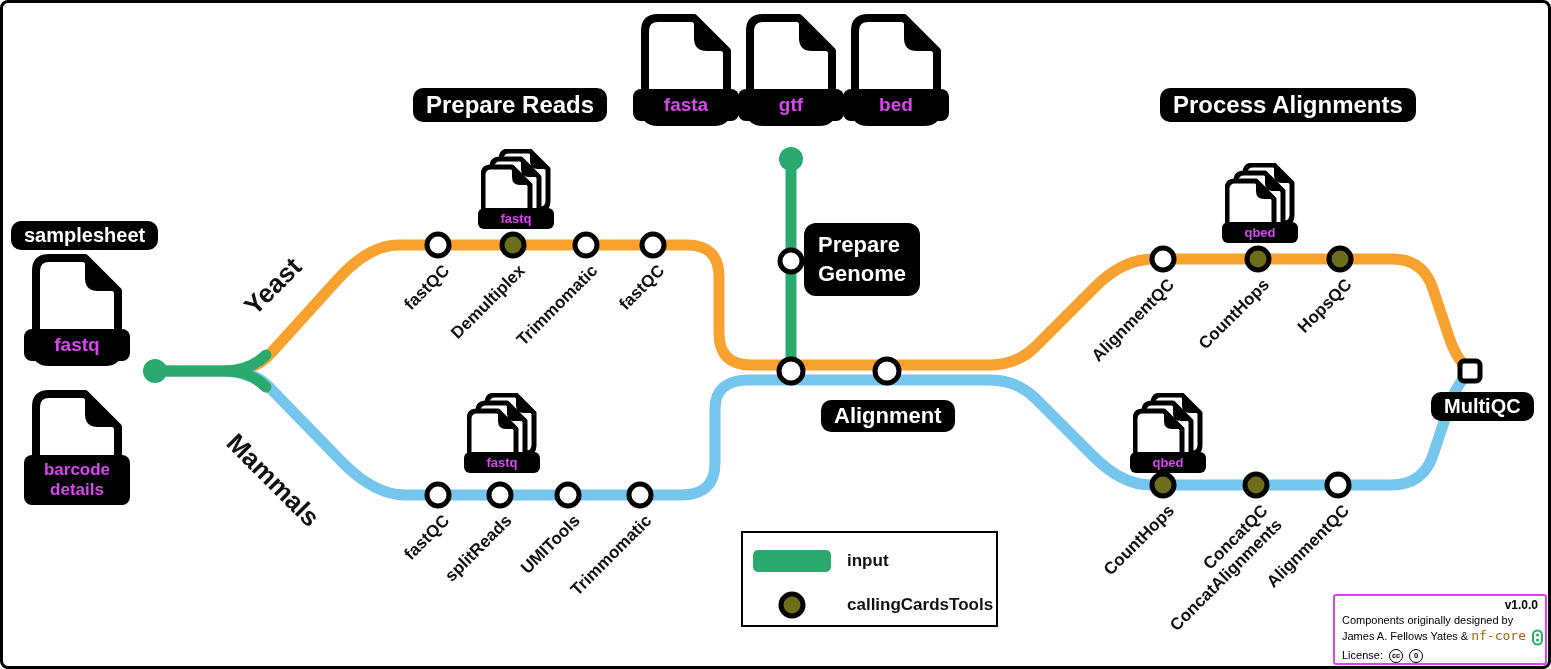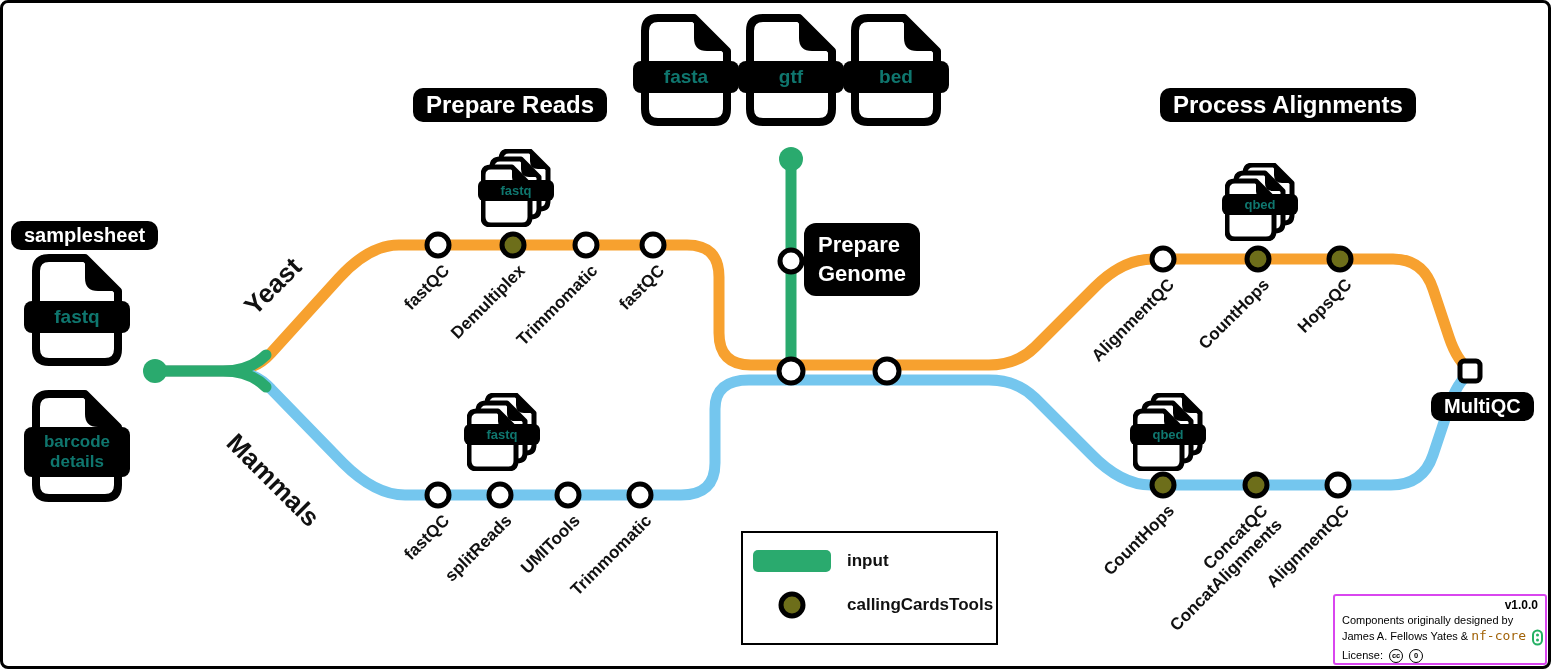--- a/index.html
+++ b/index.html
@@ -27,31 +27,31 @@
 
   .station-label {
     position:absolute; font-weight:700; font-size:17px; color:#111;
     transform:rotate(-45deg); transform-origin:100% 0; white-space:nowrap;
   }
   .station-label.pre { white-space:pre-line; text-align:right; line-height:1.15; }
 
   .file-icon { position:absolute; }
   .file-icon > svg { position:absolute; left:0; top:0; }
   .file-band {
-    position:absolute; left:-7px; right:-7px; background:#000; color:#0f766e;
-    font-weight:700; text-align:center; border-radius:8px; z-index:2;
+    position:absolute; left:-7px; right:-7px; background:#000; color:#d946ef;
+    font-weight:700; text-align:center; border-radius:8px; z-index:2;margin-top:28px;
   }
   .file-icon.single { width:92px; height:114px; }
   .file-icon.single .file-band { top:42%; font-size:19px; padding:5px 2px; }
   .file-icon.single .file-band.pre { top:33%; font-size:17px; line-height:1.2; white-space:pre-line; }
   .file-icon.stack { width:70px; height:78px; }
   .file-icon.stack .file-band { top:40%; font-size:13px; padding:3px 1px; left:-3px; right:-3px; border-radius:6px; }
 
   .legend-box {
-    position:absolute; left:738px; top:528px; width:257px; height:114px;
+    position:absolute; left:738px; top:528px; width:257px; height:96px;
     border:2.5px solid #000; background:#fff; box-sizing:border-box;
   }
   .legend-row { display:flex; align-items:center; margin:12px 0 0 10px; height:32px; }
   .legend-swatch { flex:0 0 78px; display:block; }
   .legend-label { font-weight:700; font-size:17px; margin-left:16px; color:#111; }
 
   .credit-box {
     position:absolute; left:1330px; top:591px; width:214px; height:71px;
     border:2px solid #d946ef; border-radius:3px; background:#fff; box-sizing:border-box;
     font-size:11px; color:#000; padding:3px 6px 0 7px;
@@ -115,20 +115,21 @@
     <circle class="station" cx="1253" cy="482" r="11" fill="#6d6e1a"></circle>
     <circle class="station white" cx="1335" cy="482" r="11"></circle>
 
     <rect x="1457" y="358" width="20" height="20" rx="4" fill="#fff" stroke="#000" stroke-width="5"></rect>
   </svg>
 
   <div class="pill small" style="left:8px; top:218px;">samplesheet</div>
   <div class="pill" style="left:410px; top:85px;">Prepare Reads</div>
   <div class="pill pre" style="left:801px; top:220px;">Prepare
 Genome</div>
+  <div class="pill small" style="left:818px; top:397px; font-size:22px;">Alignment</div>
   <div class="pill" style="left:1157px; top:85px;">Process Alignments</div>
   <div class="pill small" style="left:1428px; top:389px;">MultiQC</div>
 
   <div class="branch-label up" style="left:246px; top:292px;">Yeast</div>
   <div class="branch-label down" style="left:228px; top:420px;">Mammals</div>
 
   <div class="station-label" style="right:1108px; top:258px;">fastQC</div>
   <div class="station-label" style="right:1033px; top:258px;">Demultiplex</div>
   <div class="station-label" style="right:960px; top:258px;">Trimmomatic</div>
   <div class="station-label" style="right:893px; top:258px;">fastQC</div>

